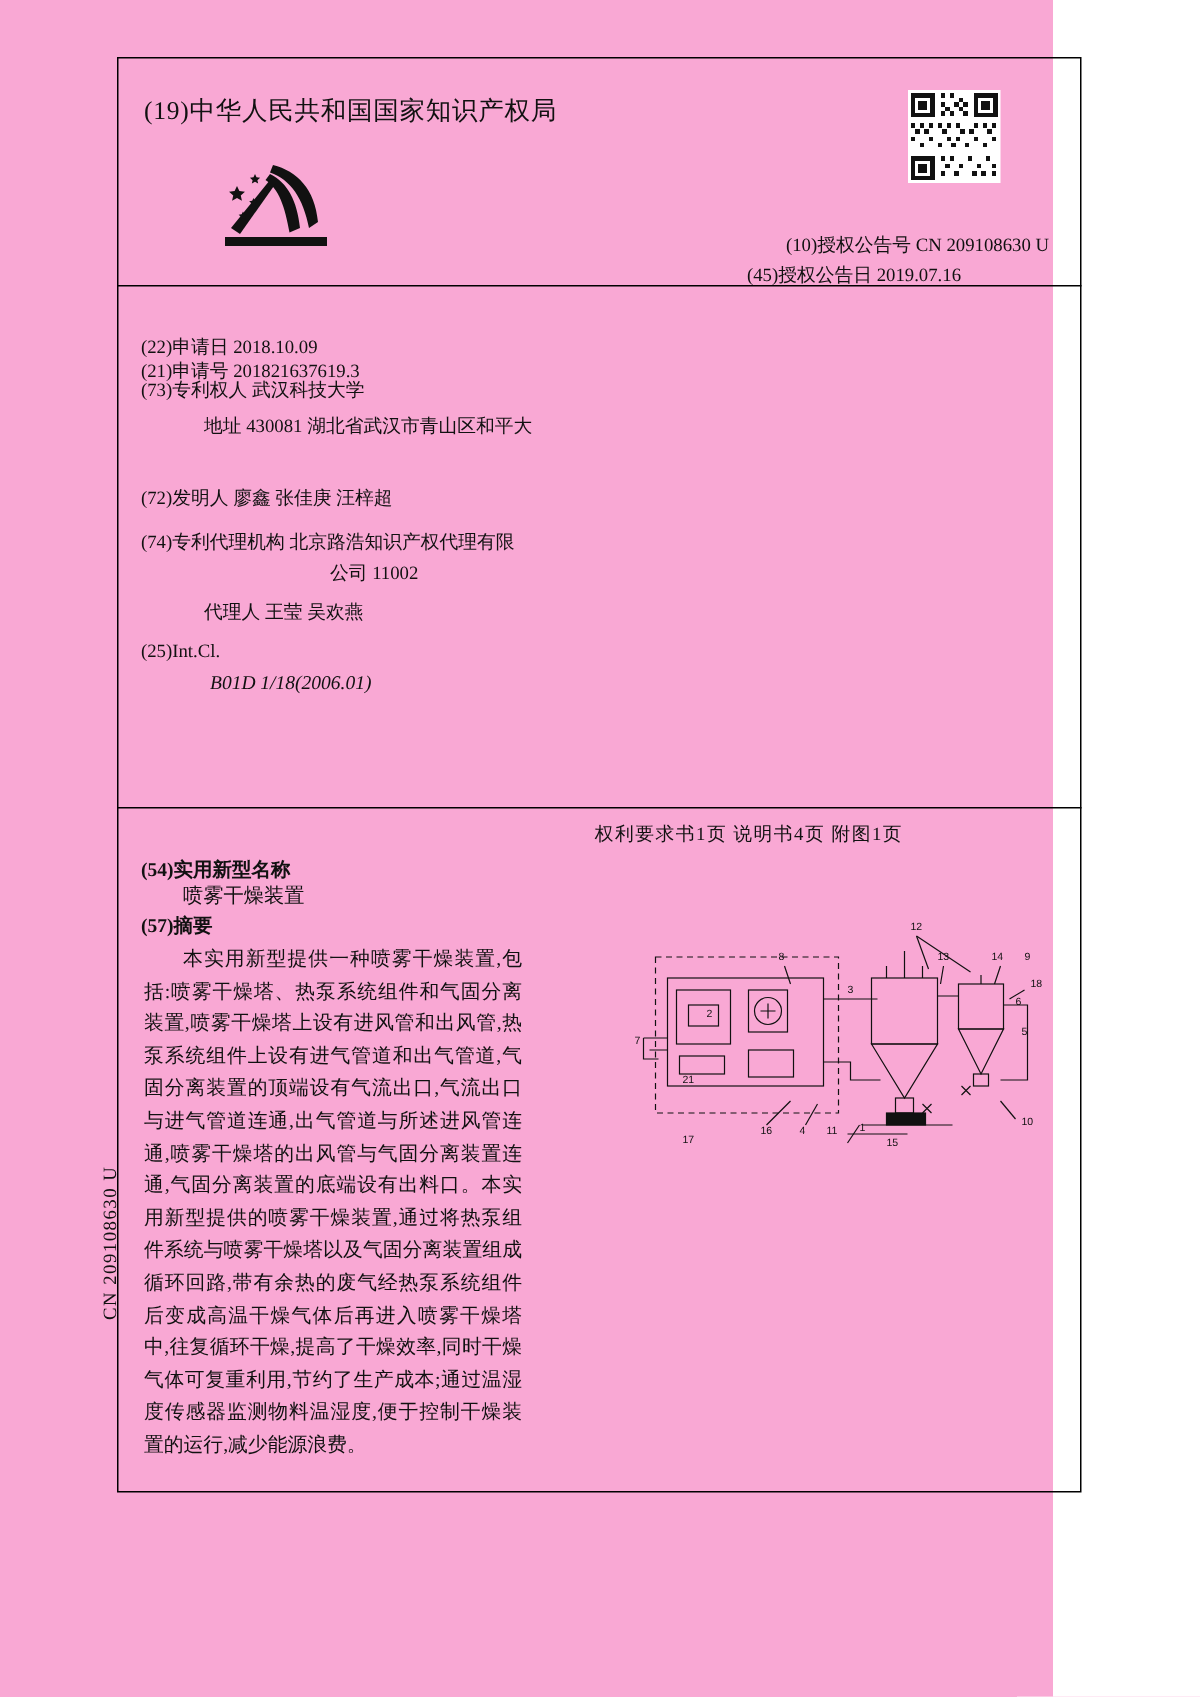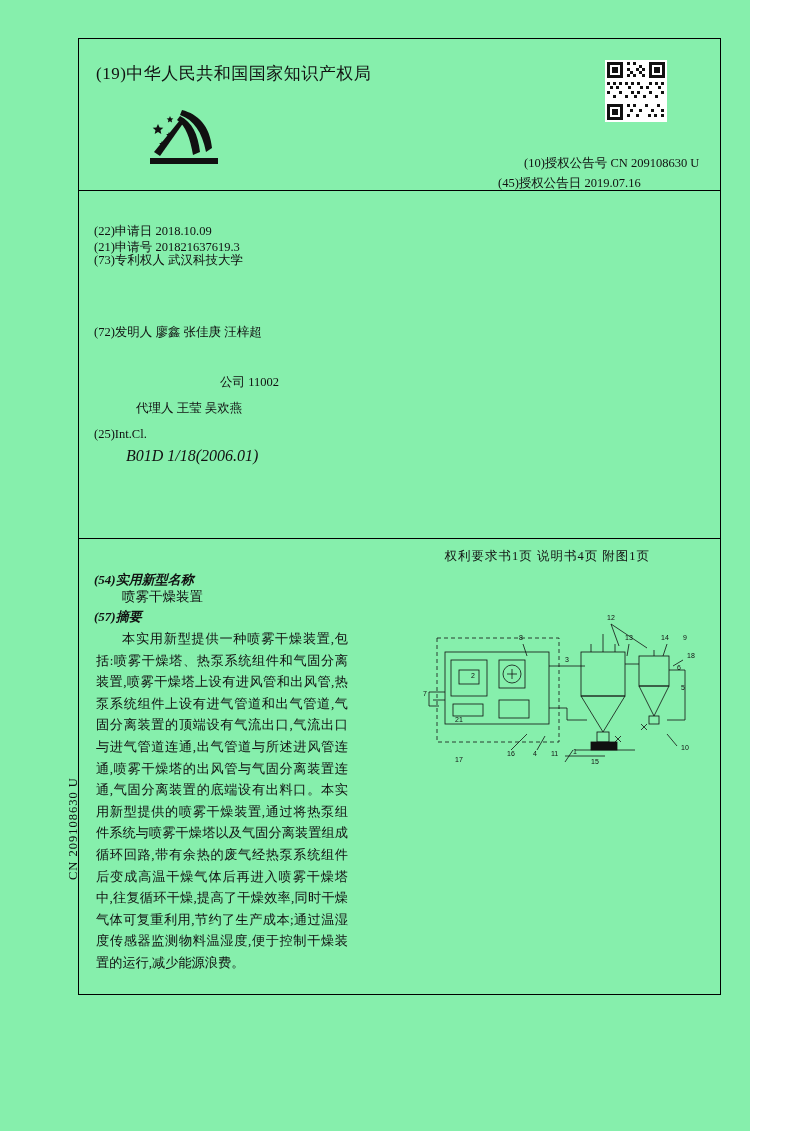--- a/index.html
+++ b/index.html
@@ -13,22 +13,21 @@
     position: relative;
     font-family: "Liberation Serif", serif;
     color: #111;
     overflow: hidden;
   }
   .page {
     position: absolute;
     left: 0; top: 0;
     width: 702px;
     height: 1131px;
-    background: #86efac;
-    padding-left: 48px;
+    background: #f9a8d4;
   }
   
   .frame {
     position: absolute;
     left: 78px;
     top: 38px;
     width: 643px;
     height: 957px;
     border: 1px solid #000;
     box-sizing: border-box;
@@ -88,41 +87,40 @@
     left: 94px;
     font-size: 12.5px;
     line-height: 19px;
     white-space: nowrap;
   }
   .indent-1 { padding-left: 42px; }
   .indent-2 { padding-left: 84px; }
 
   .intcl-code {
     position: absolute;
-    left: 126px;
+    left: 140px;
     font-family: "Liberation Serif", serif;
     font-style: italic;
-    font-size: 16px;
+    font-size: 13px;
   }
 
   
   .docrefs {
     position: absolute;
     right: 100px;
     top: 548px;
     font-size: 12.5px;
     letter-spacing: 1px;
     white-space: nowrap;
   }
   .sec-title {
     position: absolute;
     left: 94px;
     font-size: 13px;
     font-weight: bold;
-    font-style: italic;
   }
   .sec-name-value {
     position: absolute;
     left: 122px;
     top: 588px;
     font-size: 13.5px;
   }
   .abstract {
     position: absolute;
     left: 96px;
@@ -258,23 +256,31 @@
     <span>201821637619.3</span>
   </div>
   <div class="bib" style="top:222px;">
     <span>(22)申请日</span>
     <span>2018.10.09</span>
   </div>
   <div class="bib" style="top:251px;">
     <span>(73)专利权人</span>
     <span>武汉科技大学</span>
   </div>
+  <div class="bib indent-1" style="top:275px;">
+    <span>地址</span>
+    <span>430081  湖北省武汉市青山区和平大</span>
+  </div>
   <div class="bib" style="top:323px;font-family:Liberation Serif, serif;">
     <span>(72)发明人</span>
     <span>廖鑫   张佳庚   汪梓超</span>
+  </div>
+  <div class="bib" style="top:352px;">
+    <span>(74)专利代理机构</span>
+    <span>北京路浩知识产权代理有限</span>
   </div>
   <div class="bib" style="top:373px; padding-left:126px;">
     <span>公司  11002</span>
   </div>
   <div class="bib indent-1" style="top:399px;">
     <span>代理人</span>
     <span>王莹   吴欢燕</span>
   </div>
   <div class="bib" style="top:425px; font-family:'Liberation Serif',serif;">
     <span>(25)Int.Cl.</span>

